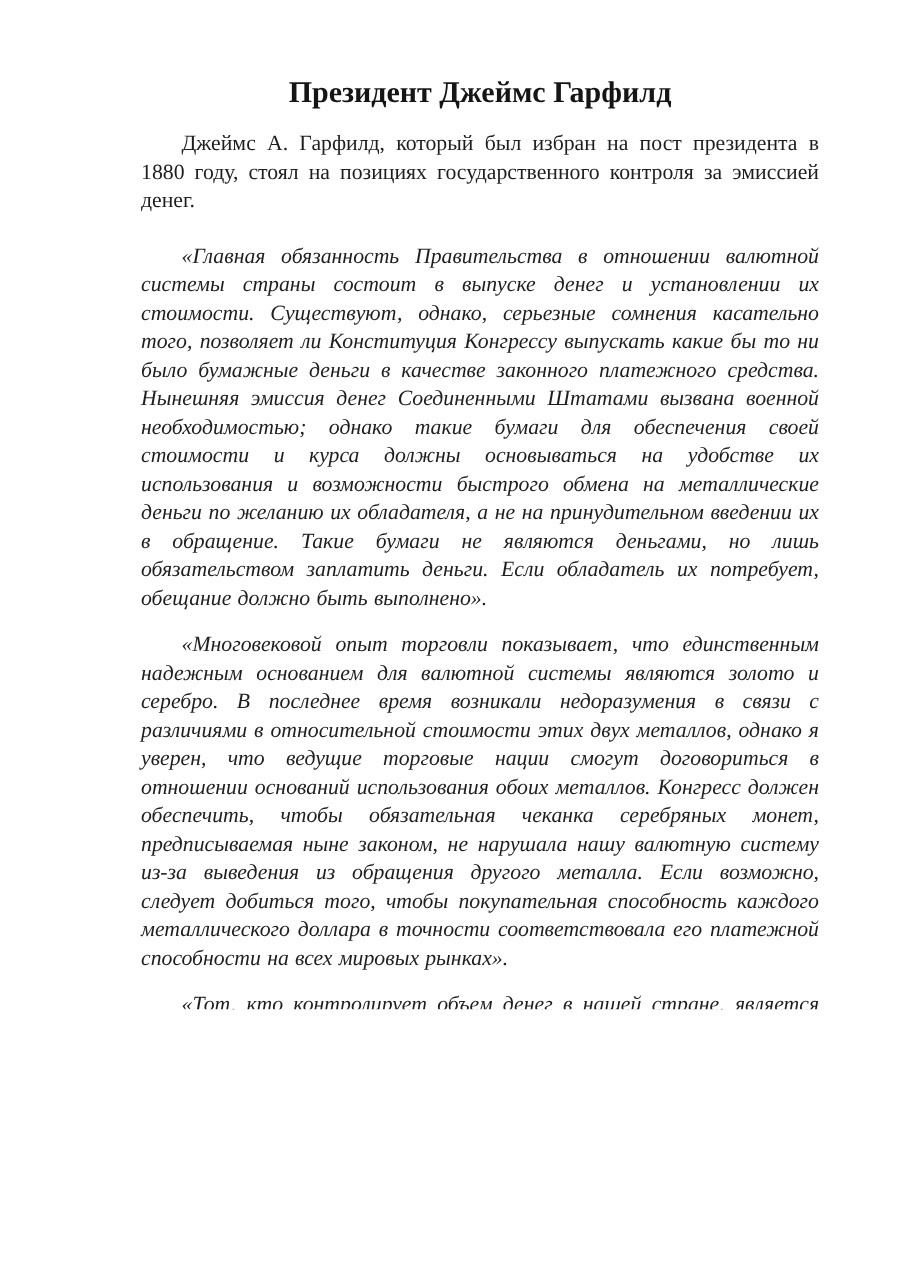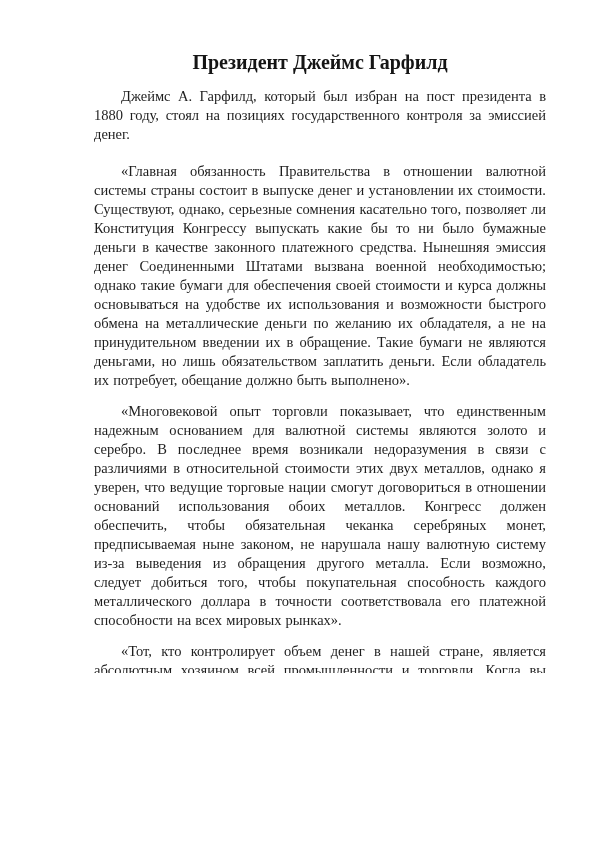--- a/index.html
+++ b/index.html
@@ -36,20 +36,21 @@
     line-height: 19px;
     text-align: justify;
     text-indent: 27px;
     hyphens: none;
     word-spacing: 0.5px;
   }
   .para.gap-after {
     margin-bottom: 18px;
   }
   .para.quote {
+    font-style: italic;
   }
   .footer {
     position: absolute;
     left: 94px;
     top: 782px;
     width: 476px;
     text-align: center;
     font-family: Liberation Serif, serif;
     font-size: 11.5px;
     line-height: 14px;

